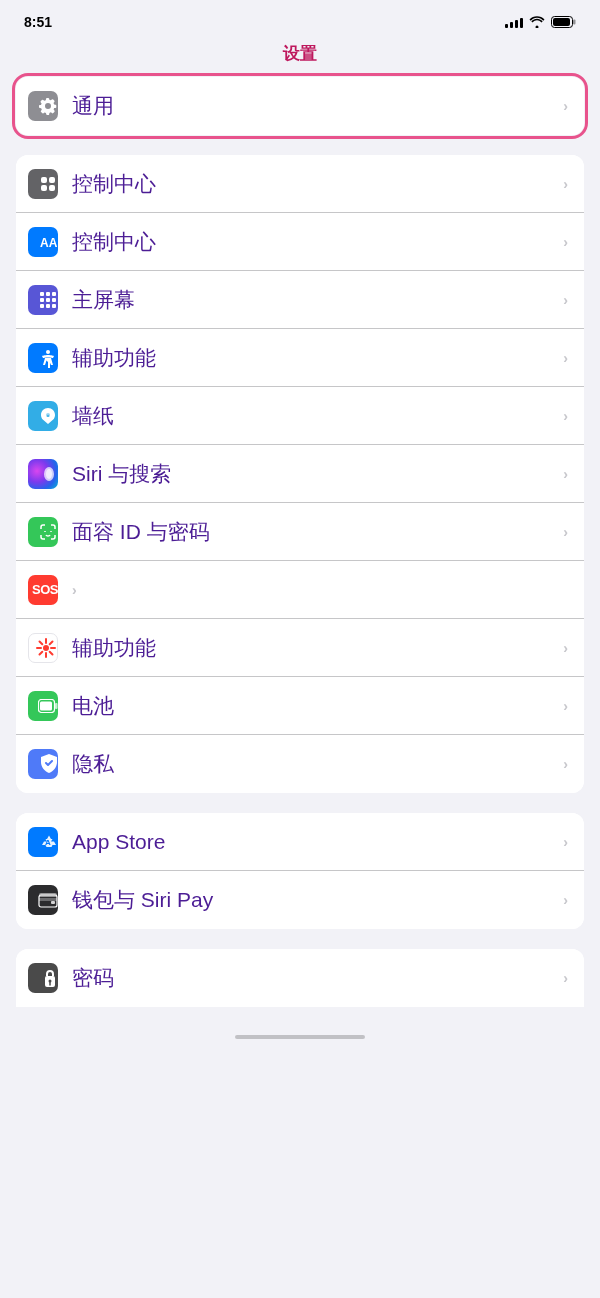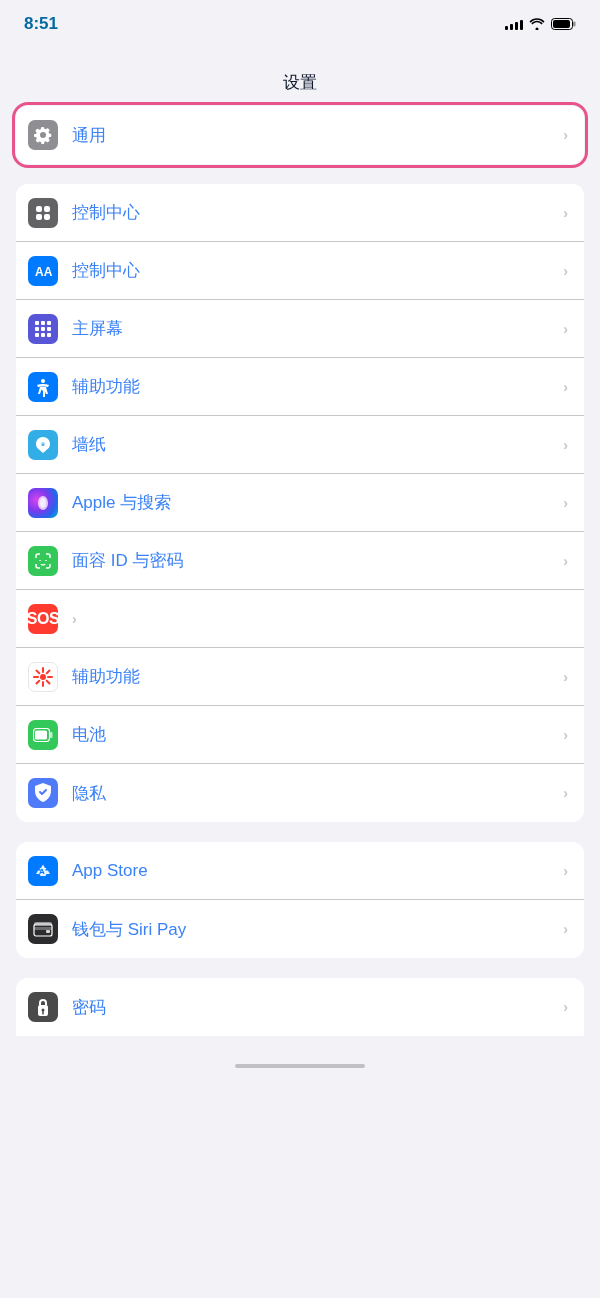--- a/index.html
+++ b/index.html
@@ -14,39 +14,38 @@
 
     
     .status-bar {
       display: flex;
       justify-content: space-between;
       align-items: center;
       padding: 14px 24px 8px 24px;
       background: #f2f2f7;
     }
     .status-time {
-      font-size: 17px;
+      font-size: 14px;
       font-weight: 600;
-      color: #0369a1;
+      color: #000000;
     }
     .status-icons {
       display: flex;
       align-items: center;
       gap: 6px;
     }
 
     
     .page-title {
       text-align: center;
       font-size: 17px;
-      font-weight: 400;
-      color: #0f172a;
+      font-weight: 700;
+      color: #be185d;
       padding: 4px 0 12px 0;
       background: #f2f2f7;
-      margin-top: 25px;
     }
 
     
     .section-group {
       background: #fff;
       border-radius: 12px;
       margin: 0 16px 20px 16px;
       overflow: hidden;
     }
 
@@ -64,31 +63,31 @@
     .settings-row:last-child {
       border-bottom: none;
     }
 
     .row-icon {
       width: 30px;
       height: 30px;
       border-radius: 7px;
       display: flex;
       align-items: center;
-      justify-content: center;
+      justify-content: flex-end;
       margin-right: 14px;
       flex-shrink: 0;
       font-size: 18px;
       color: #fff;
     }
 
     .row-label {
       flex: 1;
-      font-size: 17px;
-      color: #3b82f6;
+      font-size: 21px;
+      color: #4c1d95;
     }
 
     .row-chevron {
       color: #c7c7cc;
       font-size: 14px;
       font-weight: 600;
     }
 
     
     .icon-gray { background: #8e8e93; }
@@ -228,21 +227,21 @@
     <span class="row-chevron">›</span>
   </div>
 
   <div class="settings-row">
     <div class="row-icon icon-siri">
       <svg width="18" height="18" viewBox="0 0 18 18" fill="white" opacity="0.9">
         <ellipse cx="9" cy="9" rx="5" ry="7" fill="white" opacity="0.8"></ellipse>
         <ellipse cx="9" cy="9" rx="3" ry="5" fill="white"></ellipse>
       </svg>
     </div>
-    <span class="row-label">Apple 与搜索</span>
+    <span class="row-label">Siri 与搜索</span>
     <span class="row-chevron">›</span>
   </div>
 
   <div class="settings-row">
     <div class="row-icon" style="background: #34c759;">
       <svg width="20" height="20" viewBox="0 0 20 20" fill="none" stroke="white" stroke-width="1.5">
         <path d="M3 7V5a2 2 0 0 1 2-2h2"></path>
         <path d="M17 7V5a2 2 0 0 0-2-2h-2"></path>
         <path d="M3 13v2a2 2 0 0 0 2 2h2"></path>
         <path d="M17 13v2a2 2 0 0 1-2 2h-2"></path>
@@ -250,21 +249,21 @@
         <path d="M13 9v1"></path>
         <path d="M8 13s.5 1 2 1 2-1 2-1"></path>
       </svg>
     </div>
     <span class="row-label">面容 ID 与密码</span>
     <span class="row-chevron">›</span>
   </div>
 
   <div class="settings-row">
     <div class="row-icon" style="background: #ff3b30; font-size:11px; font-weight:800; letter-spacing:-0.5px;">
-      <span style="color:white;font-size:16px;font-weight:900;letter-spacing:-0.5px;">SOS</span>
+      <span style="color:white;font-size:13px;font-weight:900;letter-spacing:-0.5px;">SOS</span>
     </div>
     <span class="row-chevron">›</span>
   </div>
 
   <div class="settings-row">
     <div class="row-icon" style="background: #fff; border: 1px solid #e5e5ea; position:relative; overflow:visible;">
       <svg width="22" height="22" viewBox="0 0 22 22">
         <circle cx="11" cy="11" r="3" fill="#ff3b30"></circle>
 
         <line x1="11" y1="2" x2="11" y2="6" stroke="#ff3b30" stroke-width="2" stroke-linecap="round"></line>

